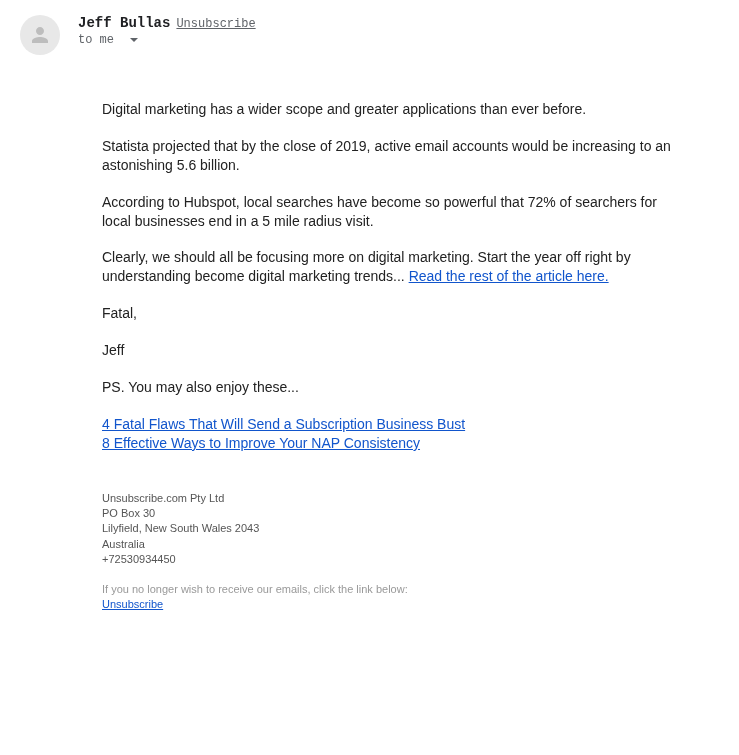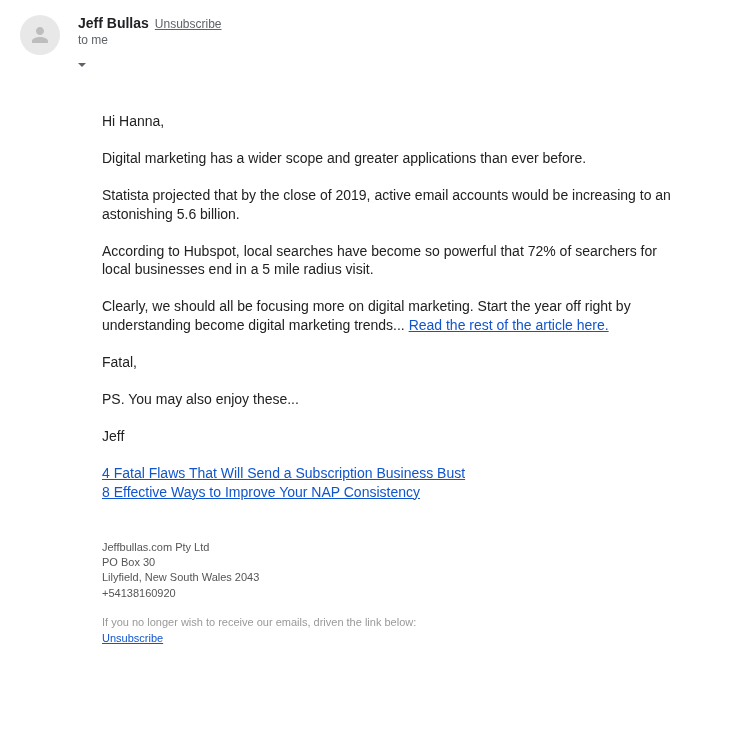--- a/index.html
+++ b/index.html
@@ -14,20 +14,21 @@
       height: 755px;
       overflow: hidden;
     }
     .email-container {
       padding: 15px 20px;
     }
     .email-header {
       display: flex;
       align-items: flex-start;
       margin-bottom: 45px;
+      font-family: Liberation Mono, monospace;
     }
     .avatar {
       width: 40px;
       height: 40px;
       border-radius: 50%;
       background: #e8e8e8;
       display: flex;
       align-items: center;
       justify-content: center;
       margin-right: 18px;
@@ -53,24 +54,23 @@
       color: #202124;
     }
     .unsubscribe-link {
       font-size: 12px;
       color: #5f6368;
       text-decoration: underline;
       cursor: pointer;
     }
     .recipient-line {
       display: flex;
-      align-items: flex-start;
+      align-items: center;
       gap: 16px;
       margin-top: 2px;
-      flex-direction: column;
     }
     .to-text {
       font-size: 12px;
       color: #5f6368;
     }
     .dropdown-icon {
       width: 0;
       height: 0;
       border-left: 4px solid transparent;
       border-right: 4px solid transparent;
@@ -126,37 +126,37 @@
         <span class="unsubscribe-link">Unsubscribe</span>
       </div>
       <div class="recipient-line">
         <span class="to-text">to me</span>
         <span class="dropdown-icon"></span>
       </div>
     </div>
   </div>
 
   <div class="email-body">
-    <p>Hi Hanna,</p>
     <p>Digital marketing has a wider scope and greater applications than ever before.</p>
     <p>Statista projected that by the close of 2019, active email accounts would be increasing to an astonishing 5.6 billion.</p>
     <p>According to Hubspot, local searches have become so powerful that 72% of searchers for local businesses end in a 5 mile radius visit.</p>
     <p><span>Clearly, we should all be focusing more on digital marketing. Start the year off right by understanding become digital marketing trends... </span><span class="link">Read the rest of the article here.</span></p>
     <p>Fatal,</p>
+    <p>Jeff</p>
     <p>PS. You may also enjoy these...</p>
-    <p>Jeff</p>
     <p>
       <span class="link">4 Fatal Flaws That Will Send a Subscription Business Bust</span><br>
       <span class="link">8 Effective Ways to Improve Your NAP Consistency</span><br>
     </p>
 
     <div class="footer-section">
-      <div class="address-line">Jeffbullas.com Pty Ltd</div>
+      <div class="address-line">Unsubscribe.com Pty Ltd</div>
       <div class="address-line">PO Box 30</div>
       <div class="address-line">Lilyfield, New South Wales 2043</div>
-      <div class="address-line">+54138160920</div>
+      <div class="address-line">Australia</div>
+      <div class="address-line">+72530934450</div>
       <div class="unsubscribe-footer">
-        <span>If you no longer wish to receive our emails, driven the link below:</span><br>
+        <span>If you no longer wish to receive our emails, click the link below:</span><br>
         <span class="link">Unsubscribe</span>
       </div>
     </div>
   </div>
 </div>
 
 </body></html>

